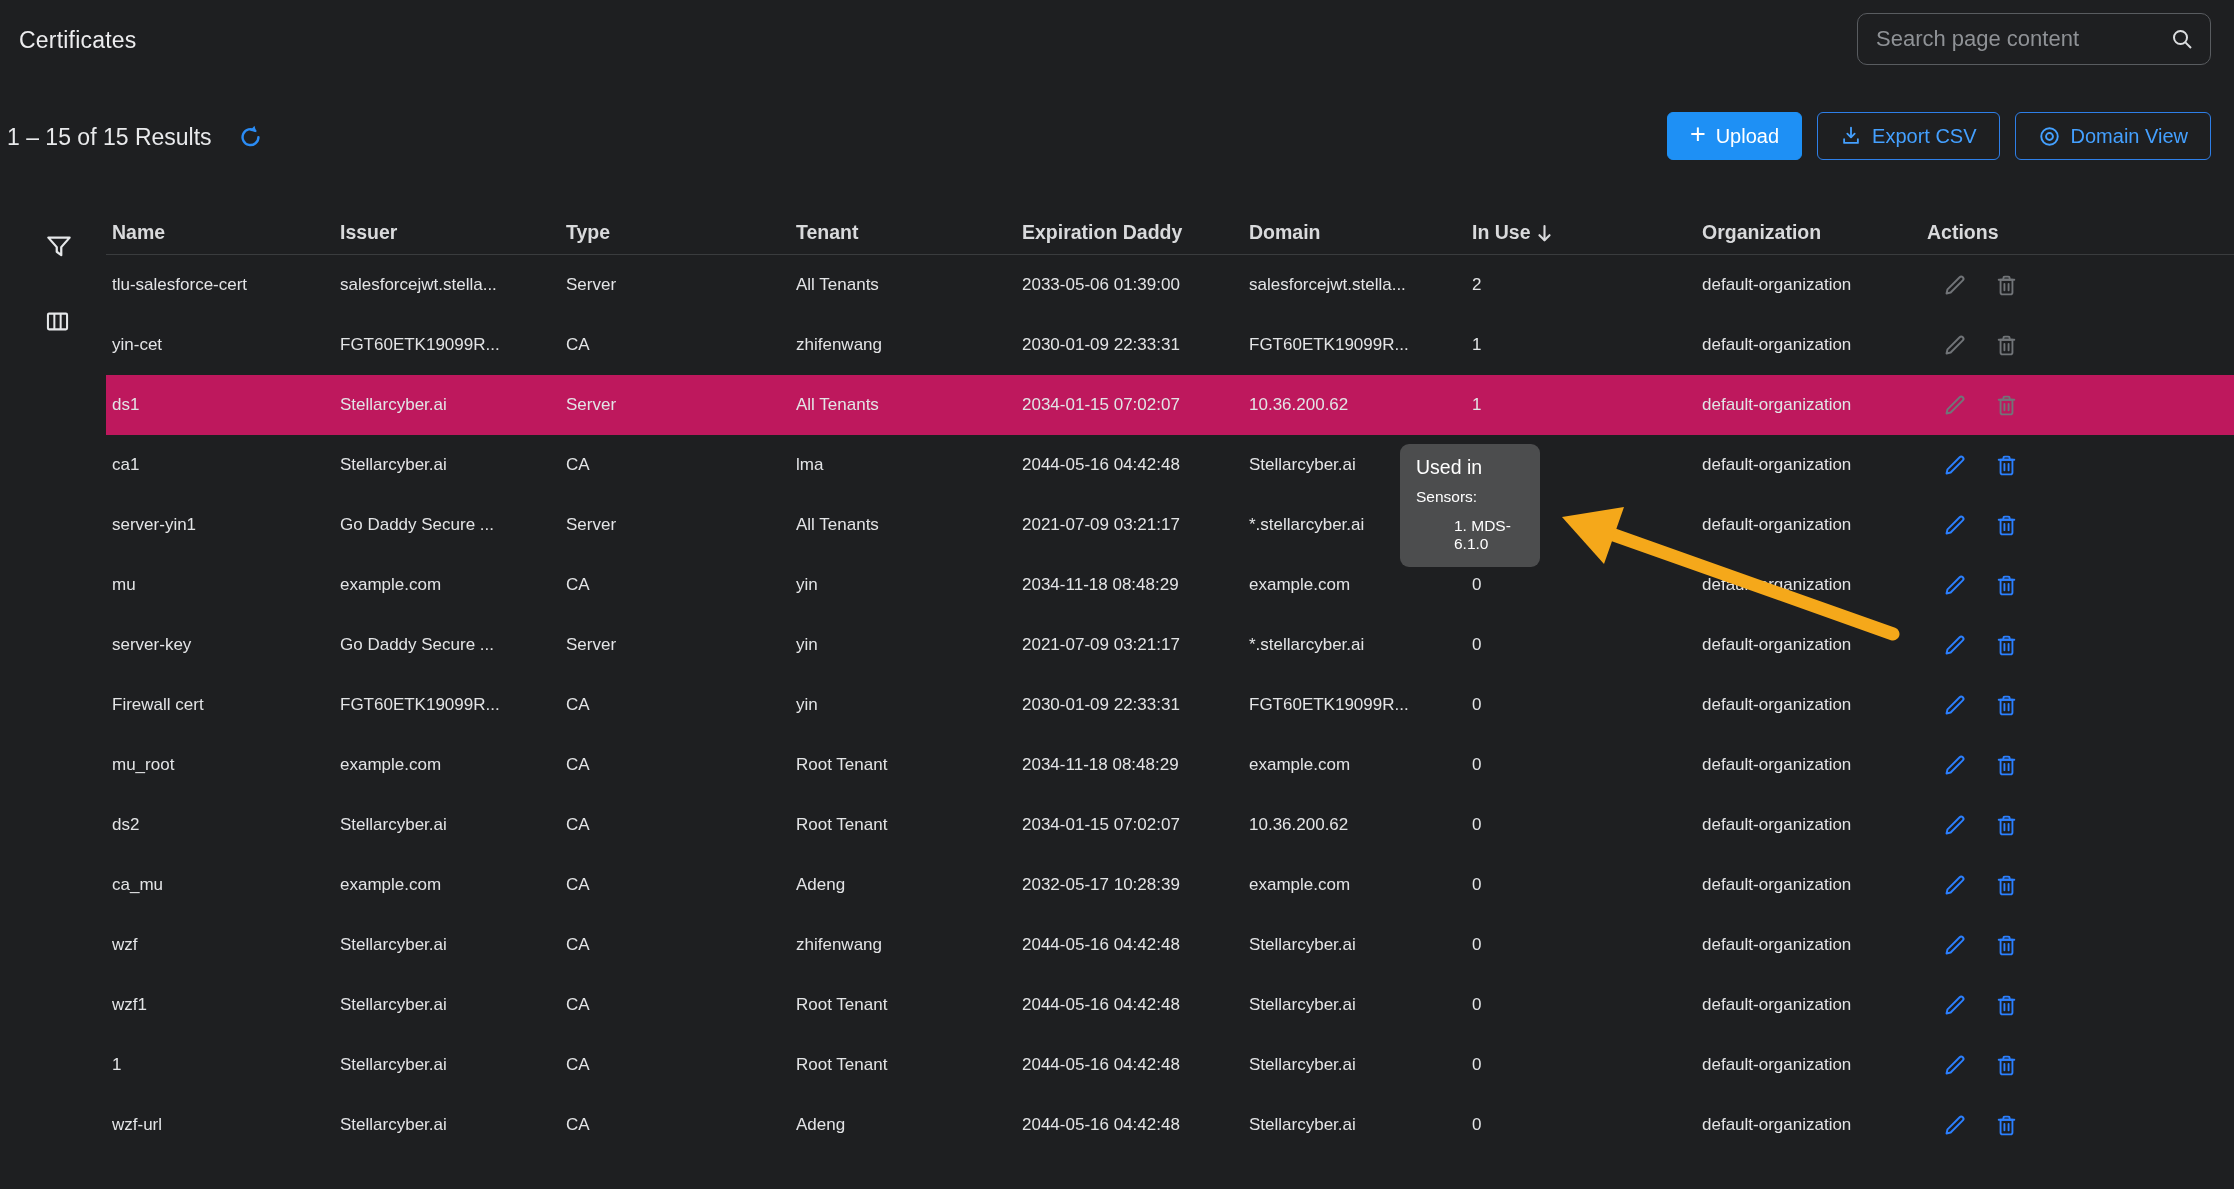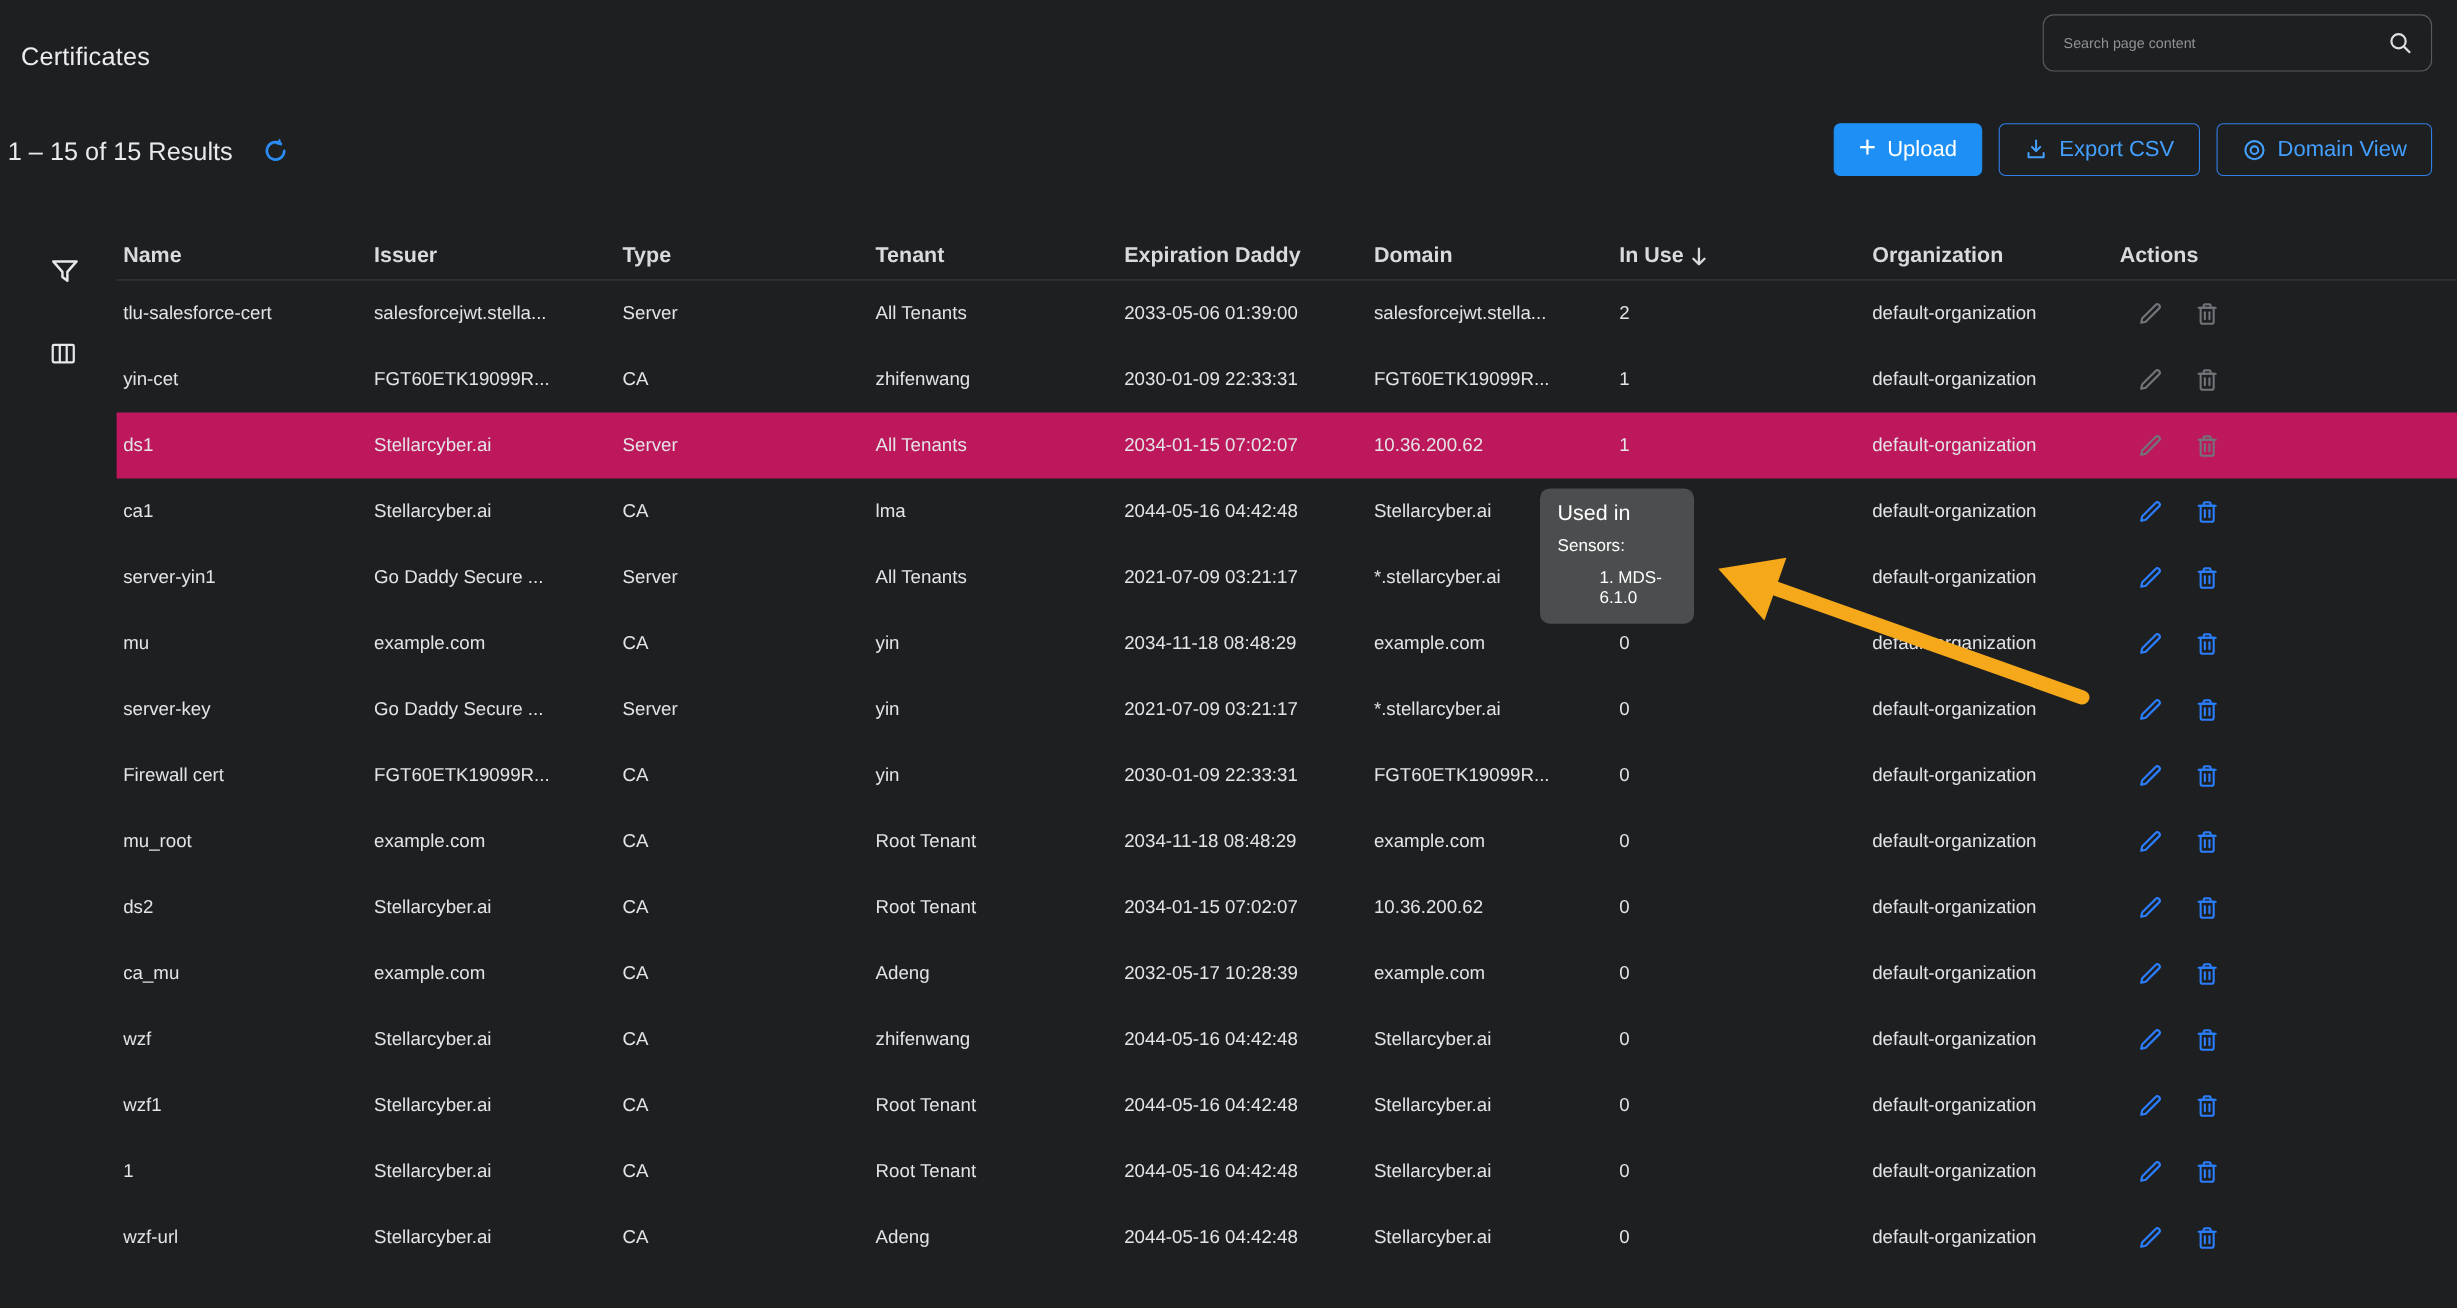--- a/index.html
+++ b/index.html
@@ -8,34 +8,34 @@
     background:#1e1f21;
     font-family:"Liberation Sans", sans-serif;
     color:#e4e5e7;
     position:relative;
     overflow:hidden;
   }
   .page { position:absolute; inset:0; }
 
   
   .page-title {
-    position:absolute; left:19px; top:38px;
+    position:absolute; left:19px; top:27px;
     font-size:23px; font-weight:400; color:#ececee; letter-spacing:.2px;
   }
   .search-box {
     position:absolute; right:23px; top:13px;
     width:354px; height:52px;
     border:1px solid #595c60; border-radius:10px;
     display:flex; align-items:center; padding:0 16px 0 18px;
     background:transparent;
   }
   .search-box input {
     flex:1; background:transparent; border:none; outline:none;
     font-family:"Liberation Sans", sans-serif;
-    font-size:13px; color:#e4e5e7;
+    font-size:22px; color:#e4e5e7;
   }
   .search-box input::placeholder { color:#8f9296; }
   .search-box svg { flex:0 0 auto; }
 
   
   .results-row {
     position:absolute; left:7px; top:124px;
     display:flex; align-items:center; gap:26px;
     font-size:23px; color:#e9eaec;
   }

